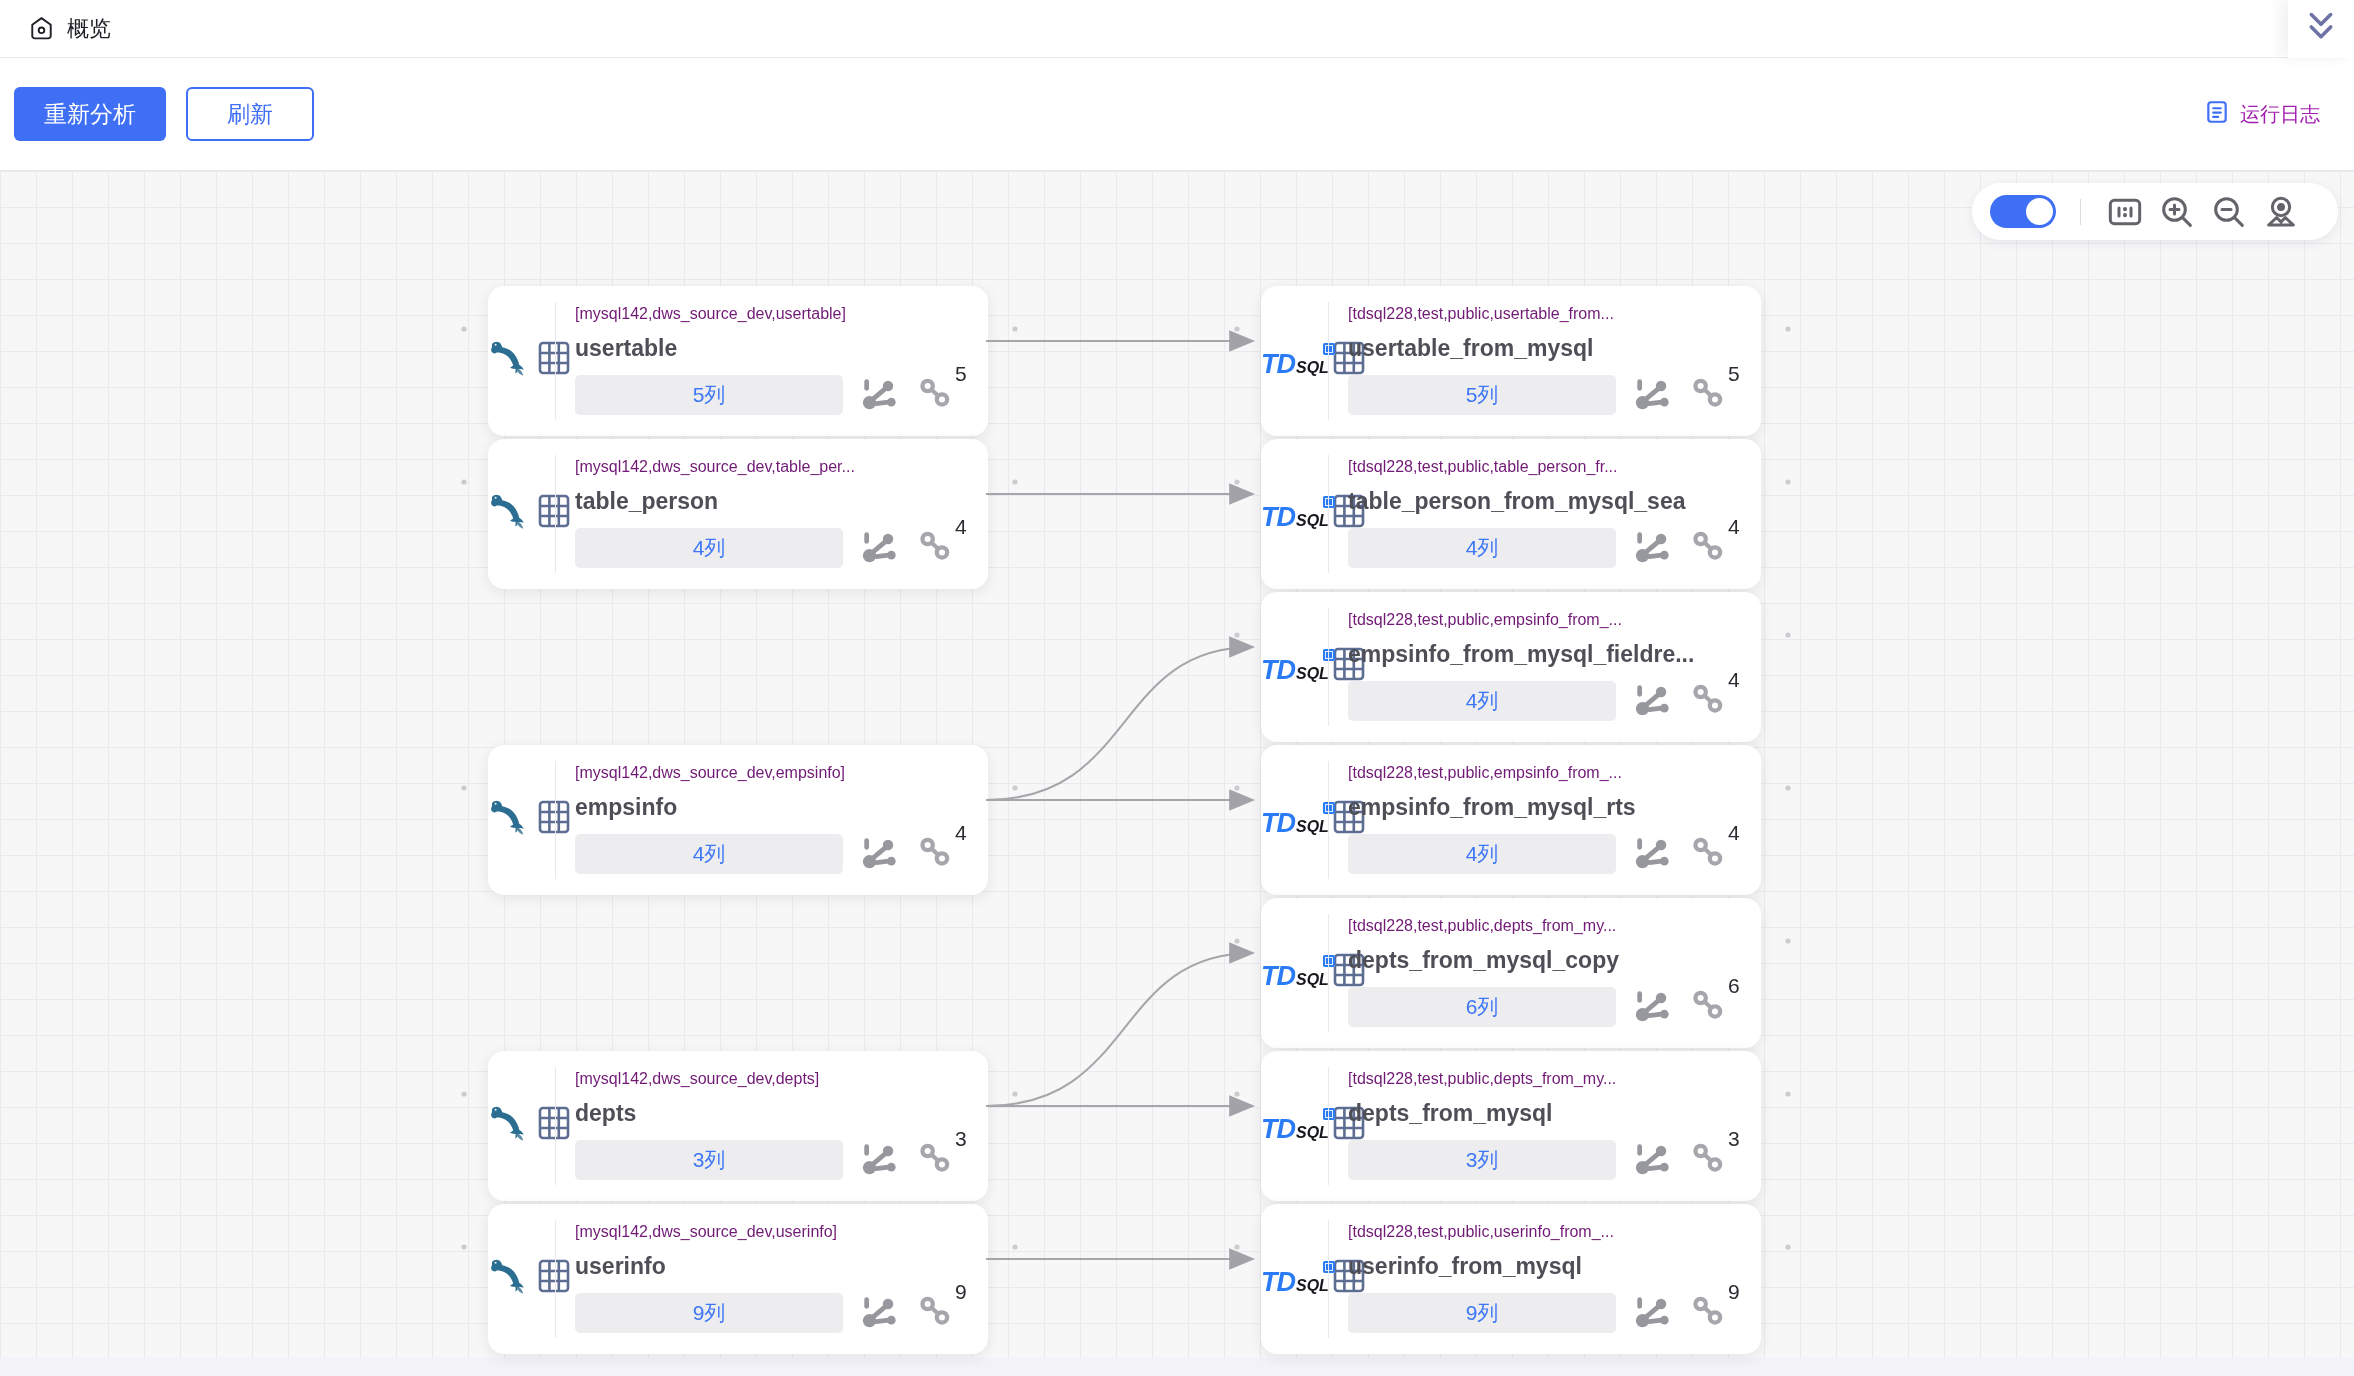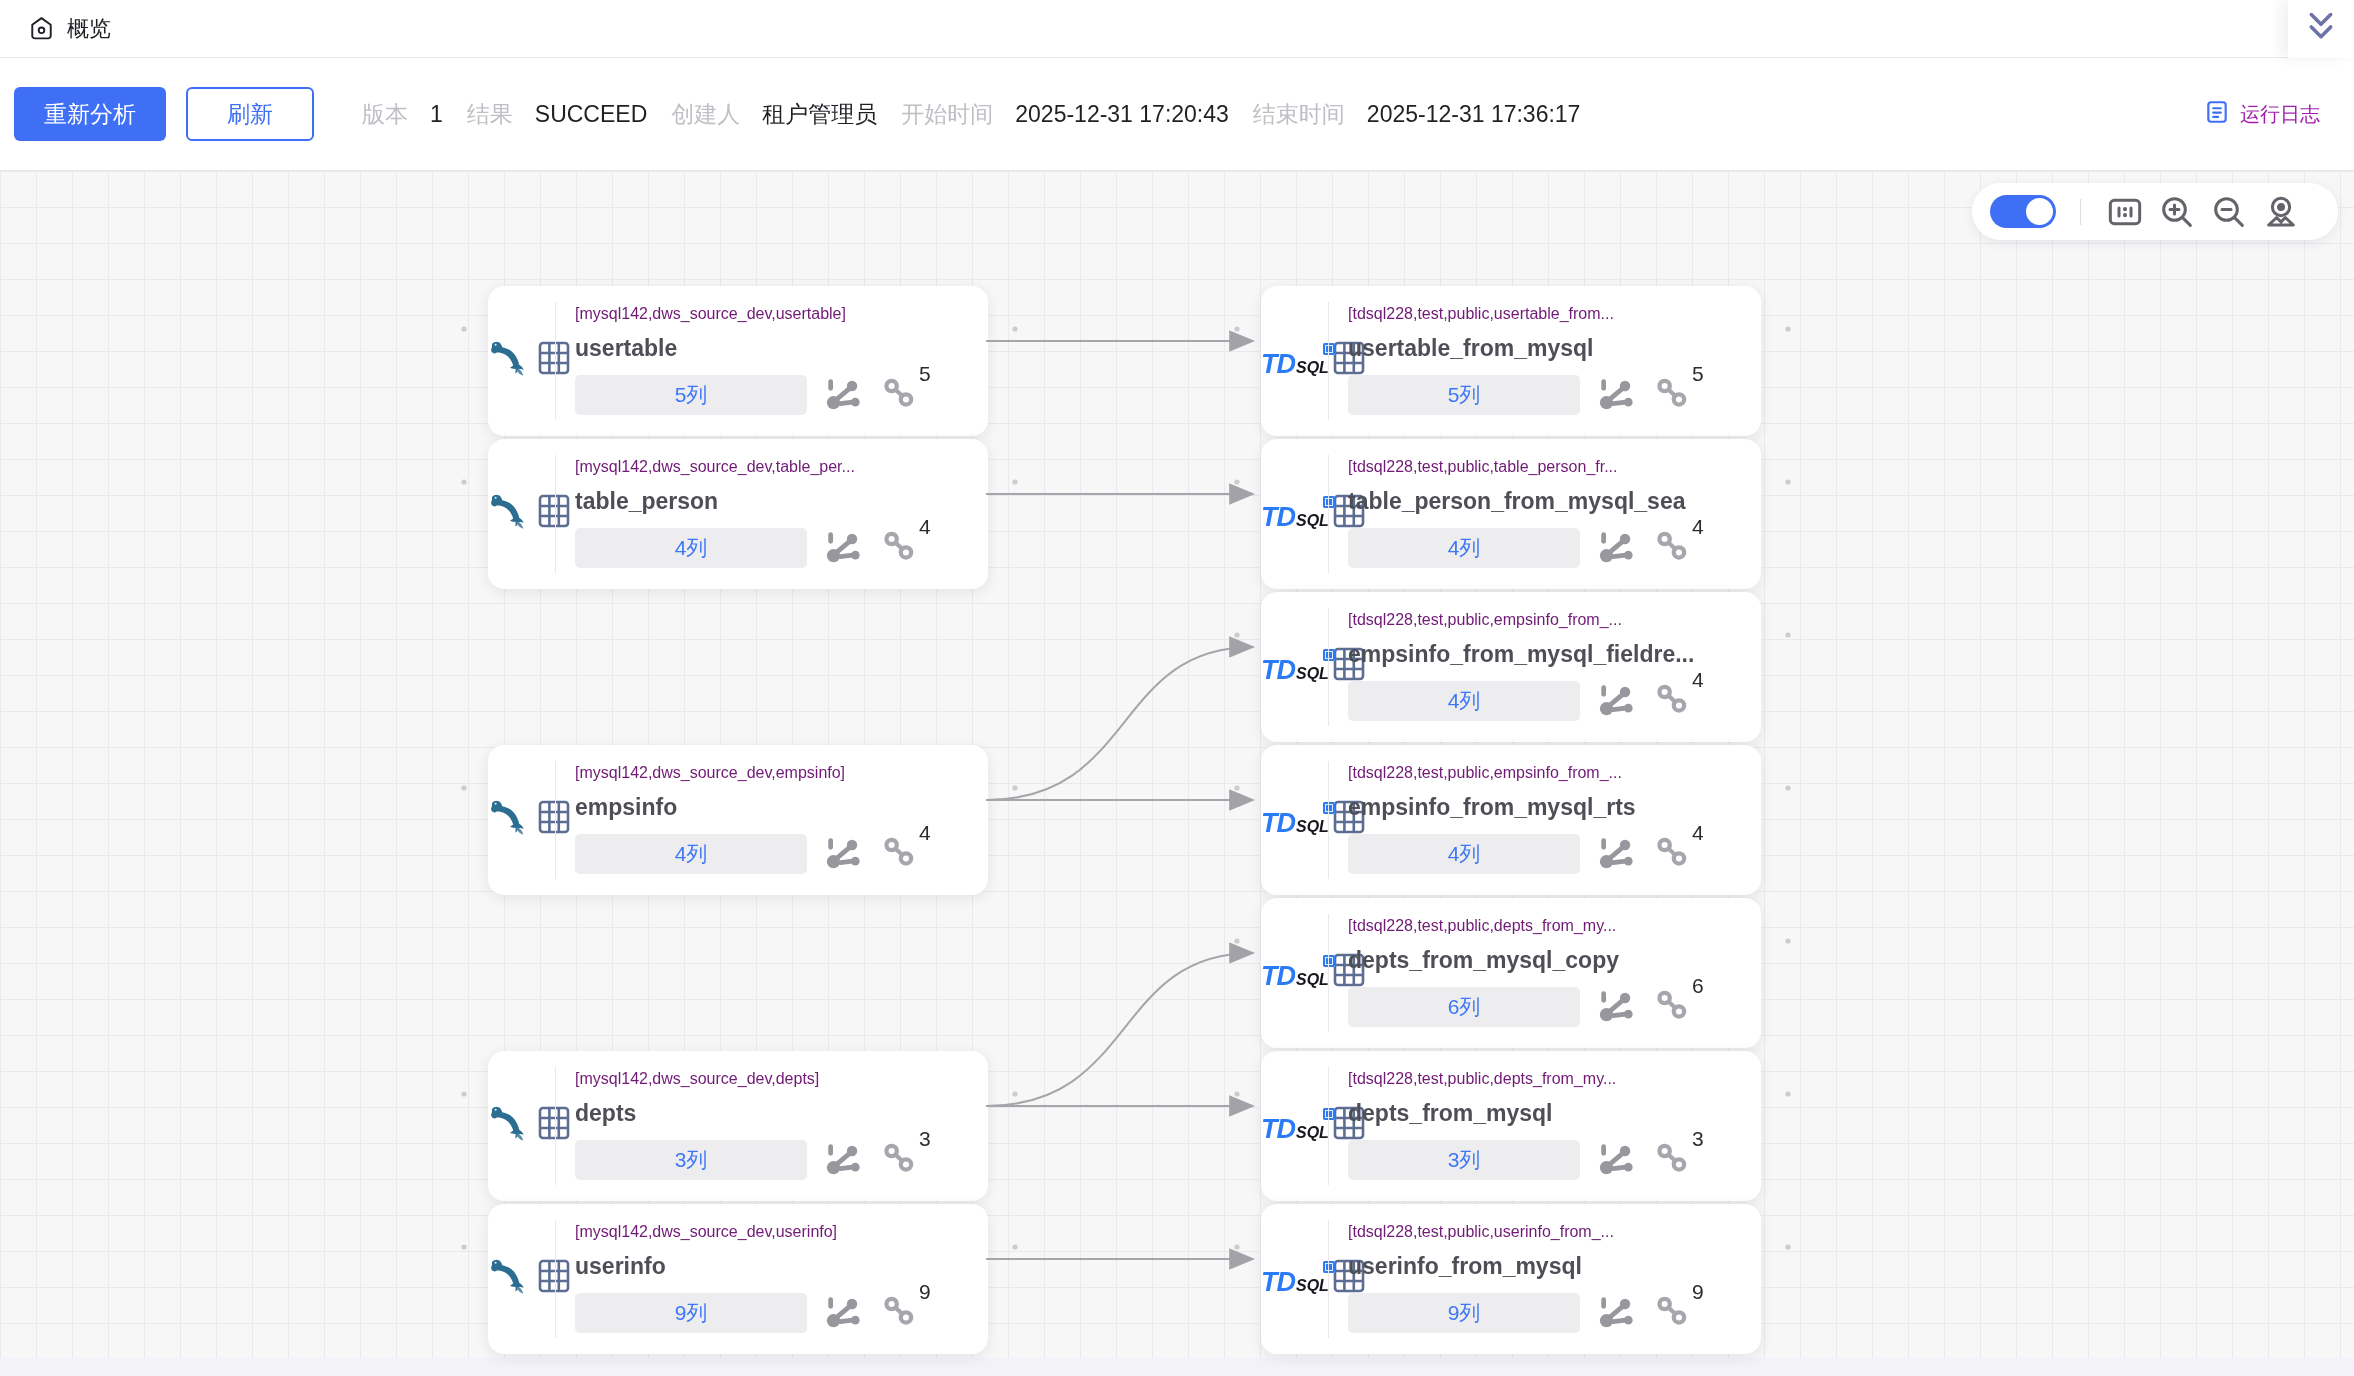--- a/index.html
+++ b/index.html
@@ -57,21 +57,21 @@
   .node { position:absolute; width:500px; height:150px; background:#fff; border-radius:16px;
     box-shadow:0 3px 14px rgba(31,35,41,.09); cursor:pointer; }
   .node-side { position:absolute; left:0; top:0; width:67px; height:150px;
     display:flex; flex-direction:row; align-items:center; justify-content:space-between; padding:17px 0 19px; }
   .node-divider { position:absolute; left:67px; top:16px; bottom:16px; width:1px; background:#e9e9ec; }
   .node-body { position:absolute; left:87px; right:14px; top:14px; }
   .node-path { font-size:16px; color:#701a75; white-space:nowrap; overflow:hidden; height:28px; line-height:28px; }
   .node-title { font-size:23px; font-weight:700; color:#4e4e57; white-space:nowrap; overflow:hidden;
     height:32px; line-height:32px; margin-top:4px; }
   .node-meta { margin-top:10px; display:flex; align-items:center; }
-  .cols-pill { width:232px; height:40px; background:#ededf0; border-radius:5px; font-size:21px;
+  .cols-pill { width:268px; height:40px; background:#ededf0; border-radius:5px; font-size:21px;
     color:#3e77f6; display:flex; align-items:center; justify-content:center; cursor:pointer; }
   .branch-icon { margin-left:17px; display:flex; cursor:pointer; }
   .link-wrap { margin-left:19px; display:flex; align-items:flex-start; cursor:pointer; }
   .link-count { font-size:21px; color:#2b2b31; margin-left:1px; position:relative; top:-12px; }
 
   .db-mysql, .db-tdsql { display:block; }
   .tdsql-logo { position:relative; display:flex; align-items:baseline; line-height:1; padding-top:8px; }
   .tdsql-logo .td { color:#2b7bf6; font-style:italic; font-weight:800; font-size:27px; letter-spacing:-1px; }
   .tdsql-logo .sql { color:#17171d; font-style:italic; font-weight:800; font-size:16px; margin-left:1px; }
   .tdsql-stamp { position:absolute; top:0; right:-6px; width:12px; height:12px; background:#2b7bf6;
@@ -98,32 +98,20 @@
         <path d="M5 4 l7 7 7 -7"></path>
         <path d="M5 13 l7 7 7 -7"></path>
       </svg>
     </span>
   </div>
 </div>
 
 <div class="toolbar">
   <button class="btn btn-primary">重新分析</button>
   <button class="btn btn-outline">刷新</button>
-  <div class="tb-fields">
-    <span class="tb-label">版本</span>
-    <span class="tb-value">1</span>
-    <span class="tb-label">结果</span>
-    <span class="tb-value">SUCCEED</span>
-    <span class="tb-label">创建人</span>
-    <span class="tb-value">租户管理员</span>
-    <span class="tb-label">开始时间</span>
-    <span class="tb-value">2025-12-31 17:20:43</span>
-    <span class="tb-label">结束时间</span>
-    <span class="tb-value">2025-12-31 17:36:17</span>
-  </div>
   <div class="runlog">
     <span>
       <svg width="26" height="26" viewBox="0 0 24 24" fill="none" stroke="#3e6ff5" stroke-width="2" stroke-linecap="round">
         <rect x="4" y="3" width="16" height="18" rx="2.5"></rect>
         <path d="M8.5 8.5 h7 M8.5 12.5 h7 M8.5 16.5 h4.5"></path>
       </svg>
     </span>
     <span class="runlog-label">运行日志</span>
   </div>
 </div>

